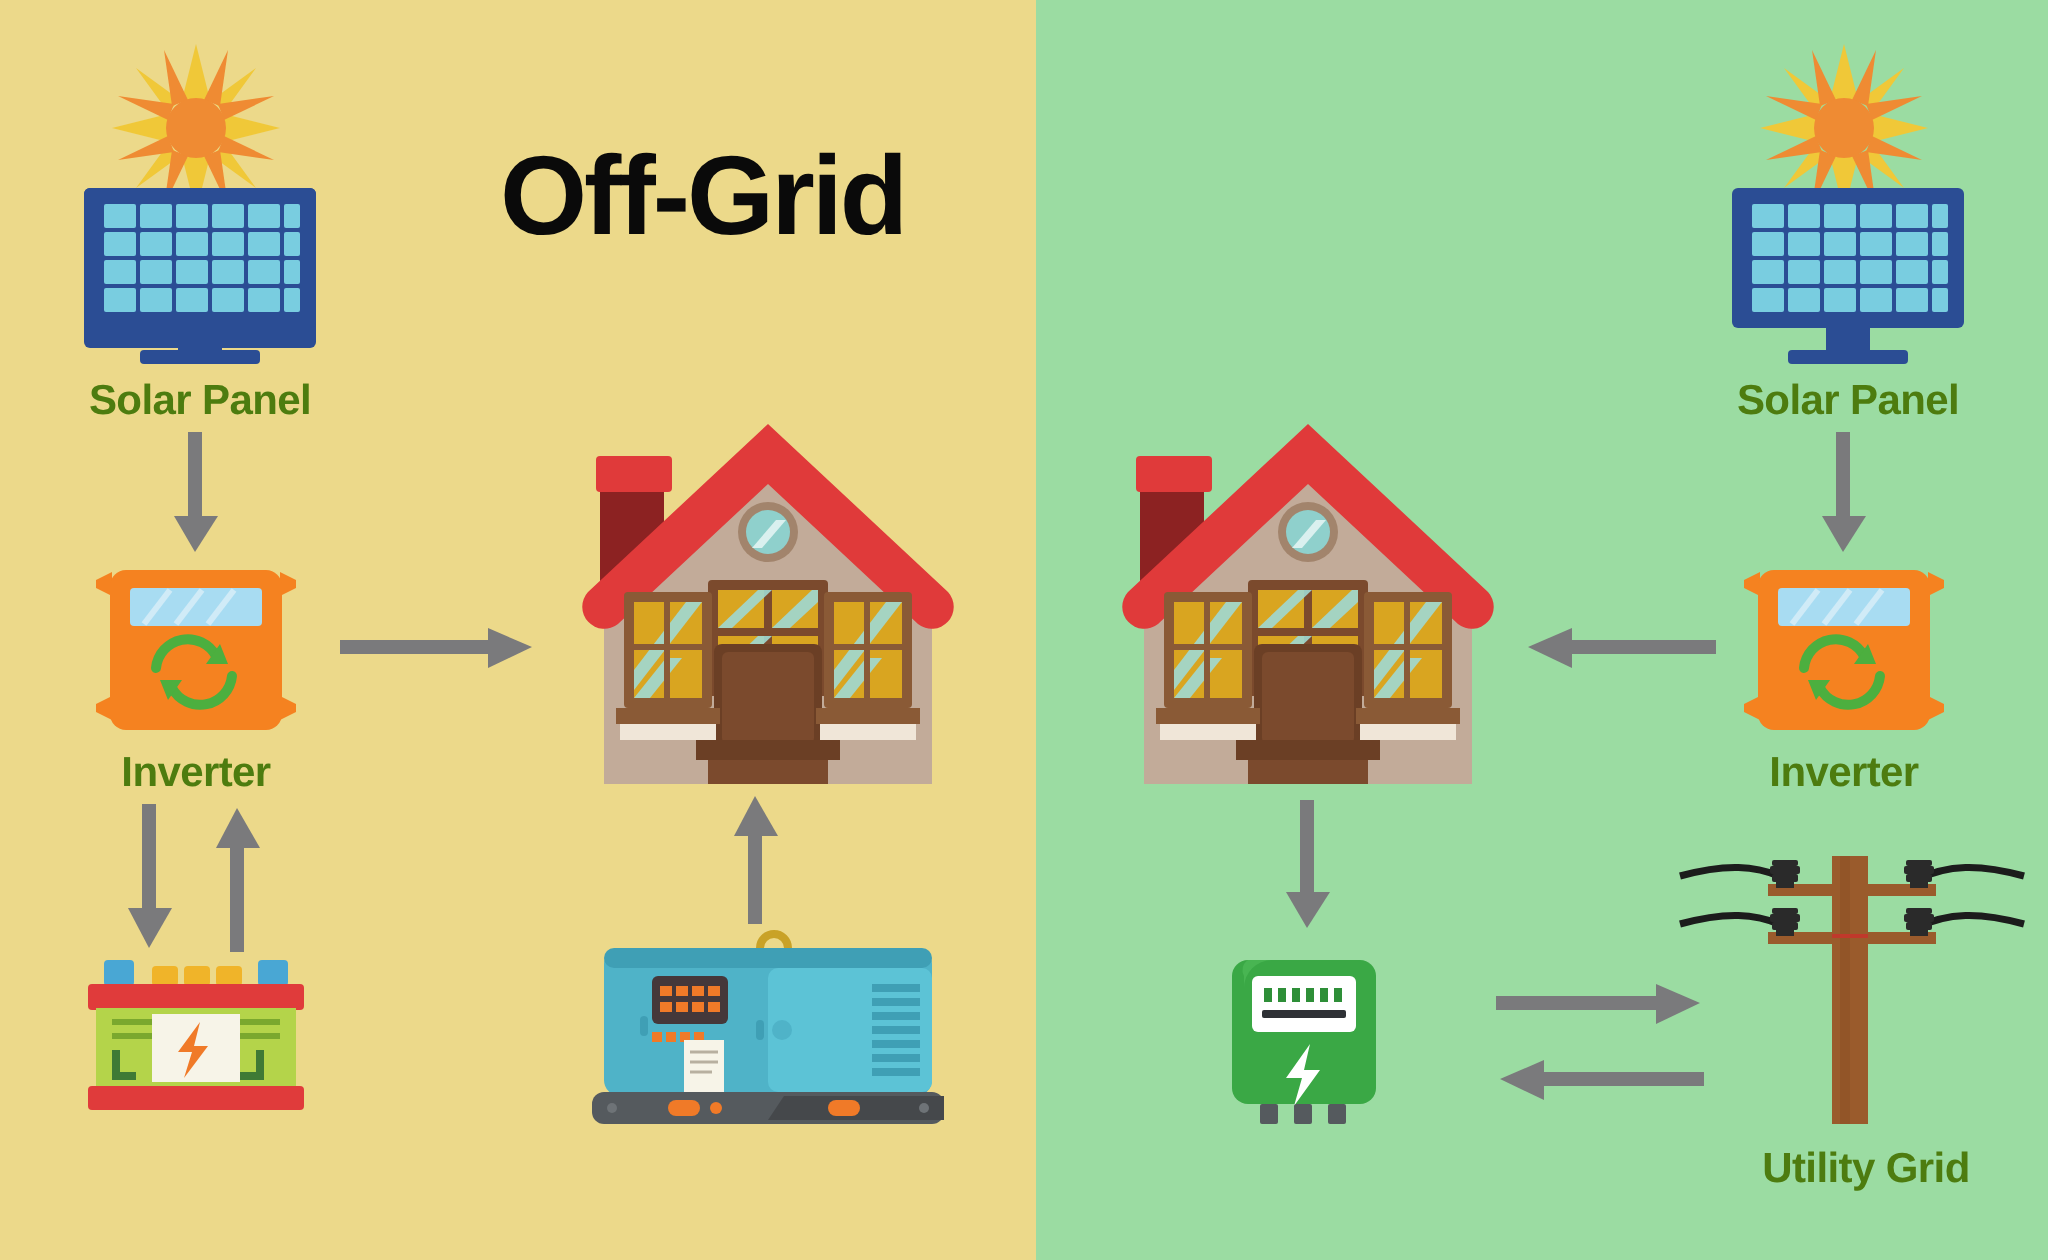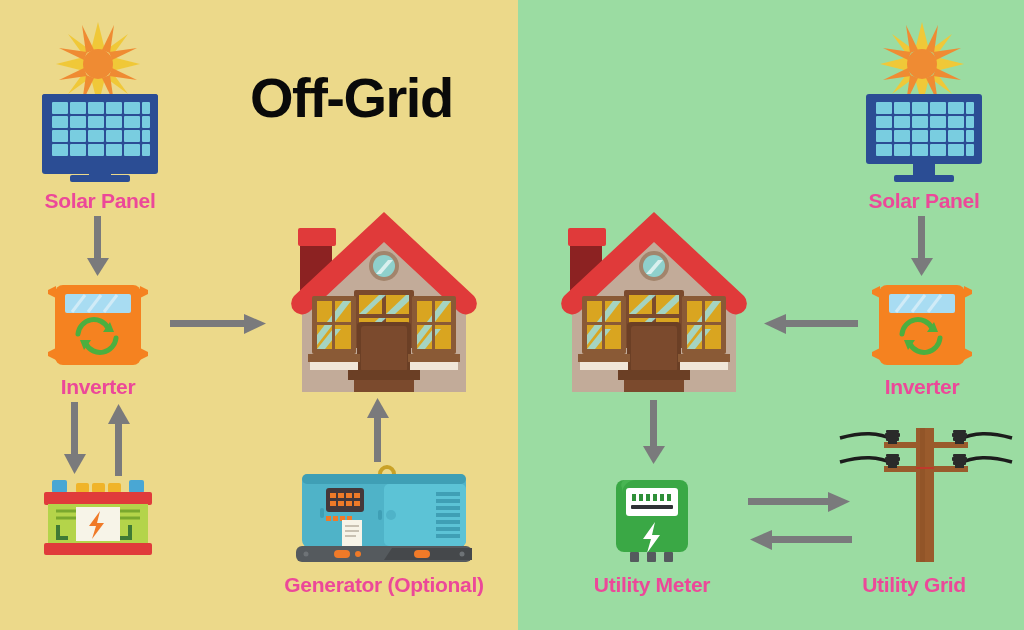--- a/index.html
+++ b/index.html
@@ -15,21 +15,21 @@
   .half { position: absolute; top: 0; height: 630px; }
   #half-off { left: 0; width: 518px; background: #ecd98a; }
   #half-on  { left: 518px; width: 506px; background: #9bdca2; }
 
   .node { position: absolute; }
 
   .label {
     position: absolute;
     text-align: center;
     font-weight: bold;
-    color: #ec4899;
+    color: #4d7c0f;
     font-size: 21px;
     letter-spacing: -0.3px;
     white-space: nowrap;
     line-height: 1;
   }
   .title {
     position: absolute;
     font-weight: bold;
     color: #0a0a0a;
     font-size: 56px;
@@ -248,21 +248,20 @@
       <rect x="82" y="50" width="4" height="10" rx="2" fill="#3f9fb5"></rect>
       <rect x="0" y="86" width="176" height="16" rx="6" fill="#555a5e"></rect>
       <path d="M96,88 L176,88 L176,100 L88,100 Z" fill="#45484b"></path>
       <rect x="38" y="90" width="16" height="8" rx="4" fill="#f07a28"></rect>
       <rect x="118" y="90" width="16" height="8" rx="4" fill="#f07a28"></rect>
       <circle cx="62" cy="94" r="3" fill="#f07a28"></circle>
       <circle cx="10" cy="94" r="2.5" fill="#6e7377"></circle>
       <circle cx="166" cy="94" r="2.5" fill="#6e7377"></circle>
     </svg>
   </div>
-  <div class="label" style="left:262px; top:574px; width:244px;">Generator (Optional)</div>
 
   <div class="arrow" style="left:84px; top:216px;">
     <svg width="28" height="62">
         <g fill="#7a7a7c">
       <rect x="10" y="0" width="7" height="46"></rect>
           <path d="M3,42 L25,42 L13.5,60 Z"></path>
         </g>
       </svg>
   </div>
 
@@ -446,21 +445,20 @@
         <rect x="48" y="16" width="4" height="7"></rect>
           <rect x="55" y="16" width="4" height="7"></rect>
       </g>
       <rect x="19" y="27" width="42" height="4" rx="1" fill="#2f3136"></rect>
       <path d="M43,44 l-12,17 l8,0 l-4,14 l13,-18 l-8,0 Z" fill="#ffffff"></path>
       <rect x="18" y="74" width="9" height="10" rx="1" fill="#555a5e"></rect>
       <rect x="35" y="74" width="9" height="10" rx="1" fill="#555a5e"></rect>
       <rect x="52" y="74" width="9" height="10" rx="1" fill="#555a5e"></rect>
     </svg>
   </div>
-  <div class="label" style="left:562px; top:574px; width:180px;">Utility Meter</div>
 
   <div class="node" style="left:836px; top:418px; width:180px; height:146px;">
     <svg width="180" height="146" viewBox="0 0 180 146">
       <path d="M4,20 C26,14 42,14 58,22" fill="none" stroke="#1c1c1c" stroke-width="3.5"></path>
       <path d="M176,20 C154,14 138,14 122,22" fill="none" stroke="#1c1c1c" stroke-width="3.5"></path>
       <path d="M4,44 C26,38 42,38 58,46" fill="none" stroke="#1c1c1c" stroke-width="3.5"></path>
       <path d="M176,44 C154,38 138,38 122,46" fill="none" stroke="#1c1c1c" stroke-width="3.5"></path>
       <rect x="48" y="24" width="84" height="6" fill="#9a5b2c"></rect>
       <rect x="48" y="48" width="84" height="6" fill="#9a5b2c"></rect>
       <rect x="80" y="10" width="18" height="134" fill="#9a5b2c"></rect>
@@ -479,21 +477,21 @@
         <rect x="50" y="43" width="13" height="4" rx="1"></rect>
           <rect x="52" y="47" width="9" height="3"></rect>
         <rect x="117" y="36" width="13" height="3" rx="1"></rect>
           <rect x="116" y="39" width="15" height="4" rx="1"></rect>
         <rect x="117" y="43" width="13" height="4" rx="1"></rect>
           <rect x="119" y="47" width="9" height="3"></rect>
       </g>
       <line x1="80" y1="50" x2="98" y2="50" stroke="#c0392b" stroke-width="2"></line>
     </svg>
   </div>
-  <div class="label" style="left:824px; top:574px; width:180px;">Utility Grid</div>
+  <div class="label" style="left:843px; top:574px; width:180px;">Utility Grid</div>
 
   <div class="arrow" style="left:908px; top:216px;">
     <svg width="28" height="62">
         <g fill="#7a7a7c">
       <rect x="10" y="0" width="7" height="46"></rect>
           <path d="M3,42 L25,42 L13.5,60 Z"></path>
         </g>
       </svg>
   </div>
 

